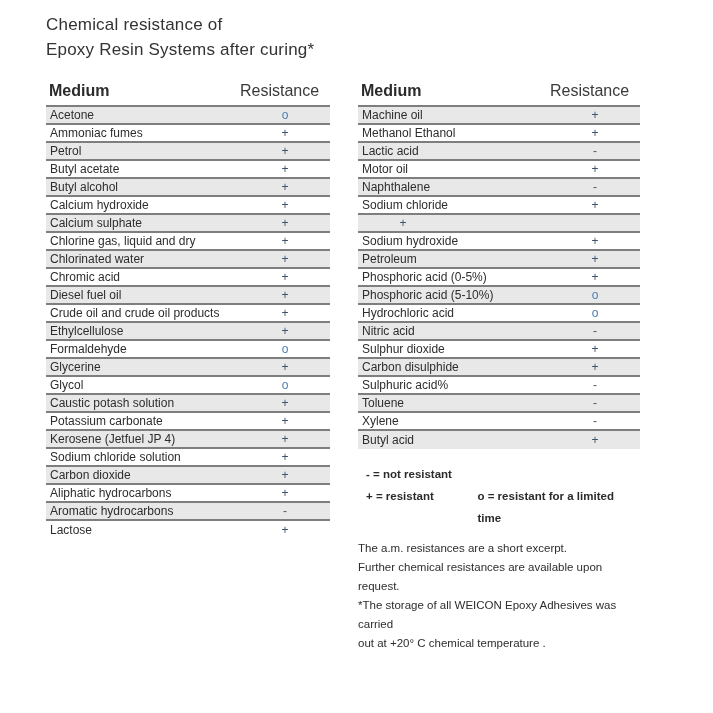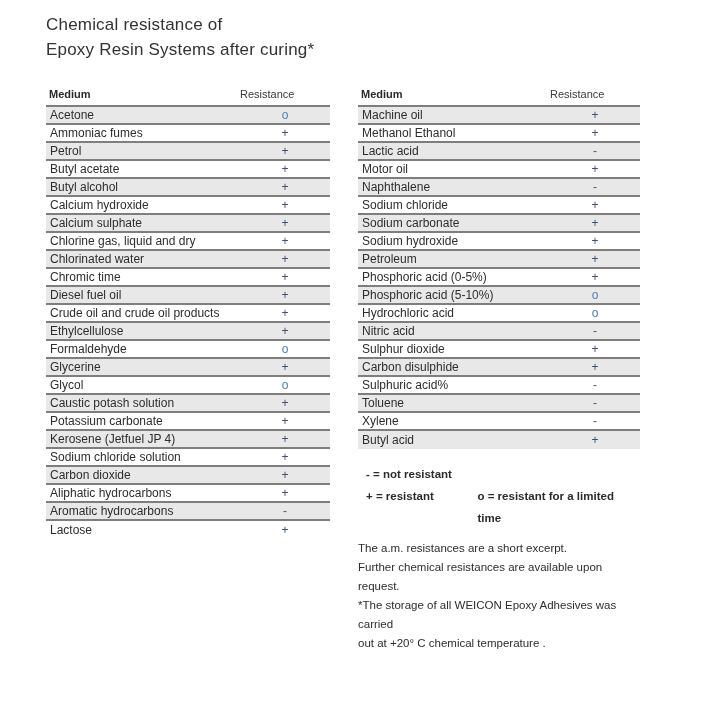--- a/index.html
+++ b/index.html
@@ -31,21 +31,21 @@
     align-items: flex-start;
   }
   .col-left { width: 284px; }
   .col-right { width: 282px; }
 
   .thead {
     display: flex;
     align-items: flex-end;
     height: 20px;
     padding-bottom: 5px;
-    font-size: 11px;
+    font-size: 16px;
   }
   .th-medium {
     flex: 1;
     padding-left: 3px;
     font-weight: 700;
     color: #2b2b2b;
   }
   .th-resistance {
     width: 90px;
     text-align: left;
@@ -144,21 +144,21 @@
             </div>
             <div class="row">
               <span class="cell-medium">Chlorine gas, liquid and dry</span>
               <span class="cell-resistance" style="color: rgb(63, 82, 112);">+</span>
             </div>
             <div class="row shaded">
               <span class="cell-medium">Chlorinated water</span>
               <span class="cell-resistance" style="color: rgb(63, 82, 112);">+</span>
             </div>
             <div class="row">
-              <span class="cell-medium">Chromic time</span>
+              <span class="cell-medium">Chromic acid</span>
               <span class="cell-resistance" style="color: rgb(63, 82, 112);">+</span>
             </div>
             <div class="row shaded">
               <span class="cell-medium">Diesel fuel oil</span>
               <span class="cell-resistance" style="color: rgb(63, 82, 112);">+</span>
             </div>
             <div class="row">
               <span class="cell-medium">Crude oil and crude oil products</span>
               <span class="cell-resistance" style="color: rgb(63, 82, 112);">+</span>
             </div>
@@ -239,21 +239,20 @@
             </div>
             <div class="row shaded">
               <span class="cell-medium">Naphthalene</span>
               <span class="cell-resistance" style="color: rgb(77, 90, 110);">-</span>
             </div>
             <div class="row">
               <span class="cell-medium">Sodium chloride</span>
               <span class="cell-resistance" style="color: rgb(63, 82, 112);">+</span>
             </div>
             <div class="row shaded">
-              <span class="cell-medium">Sodium carbonate</span>
               <span class="cell-resistance" style="color: rgb(63, 82, 112);">+</span>
             </div>
             <div class="row">
               <span class="cell-medium">Sodium hydroxide</span>
               <span class="cell-resistance" style="color: rgb(63, 82, 112);">+</span>
             </div>
             <div class="row shaded">
               <span class="cell-medium">Petroleum</span>
               <span class="cell-resistance" style="color: rgb(63, 82, 112);">+</span>
             </div>

